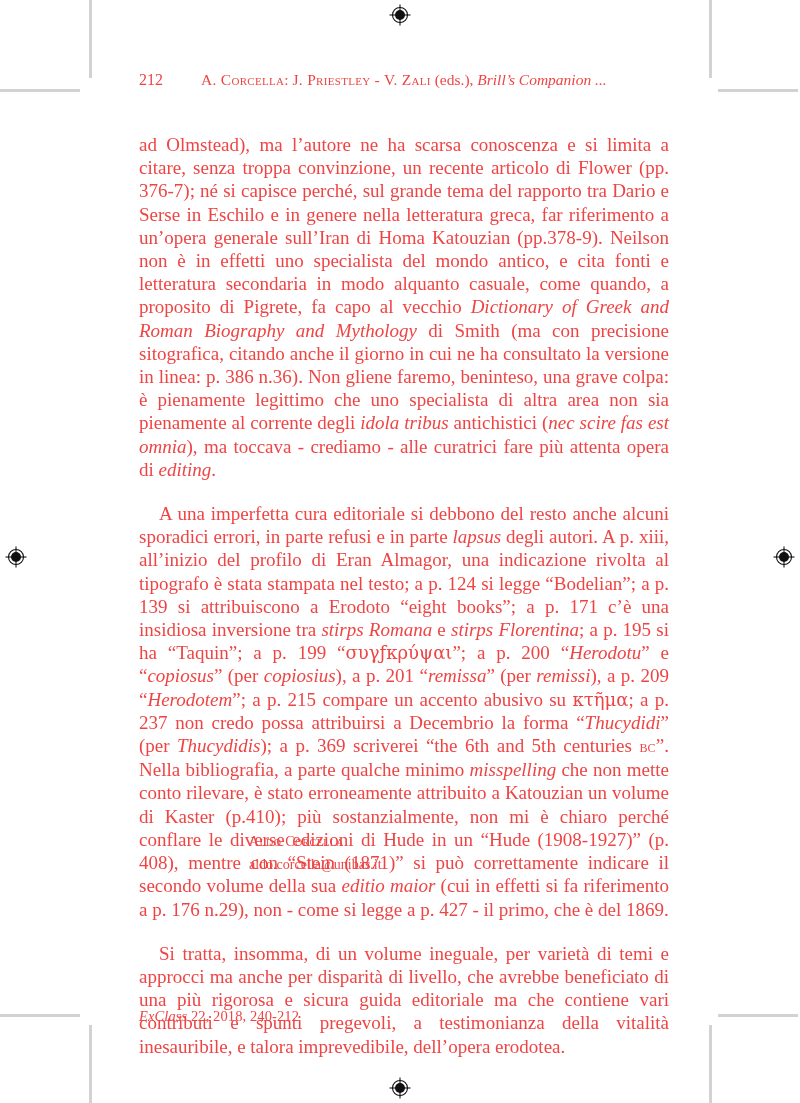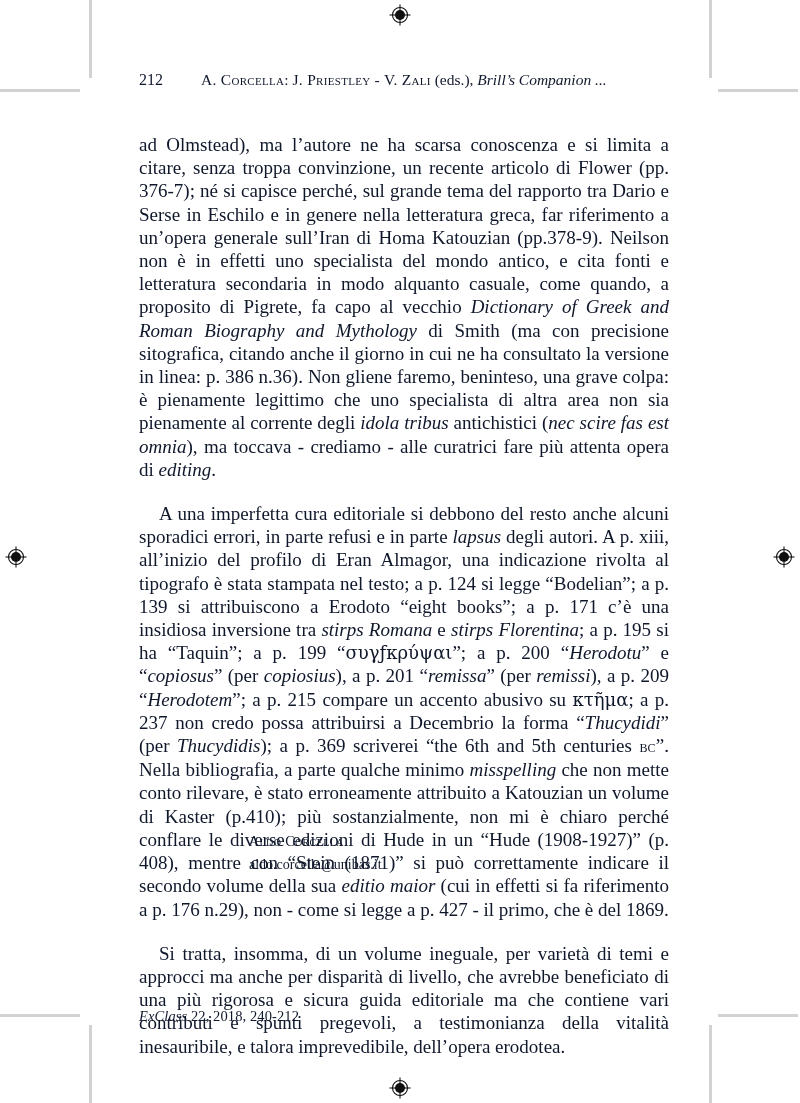--- a/index.html
+++ b/index.html
@@ -7,21 +7,21 @@
     padding: 0;
     background: #ffffff;
   }
   .page {
     position: relative;
     width: 800px;
     height: 1103px;
     background: #ffffff;
     overflow: hidden;
     font-family: "Liberation Serif", "DejaVu Serif", serif;
-    color: #0f172a;
+    color: #ef4444;
   }
 
   
   .crop {
     position: absolute;
     background: #d2d2d2;
   }
   .crop.v { width: 3px; height: 78px; }
   .crop.h { height: 3px; width: 80px; }
 

